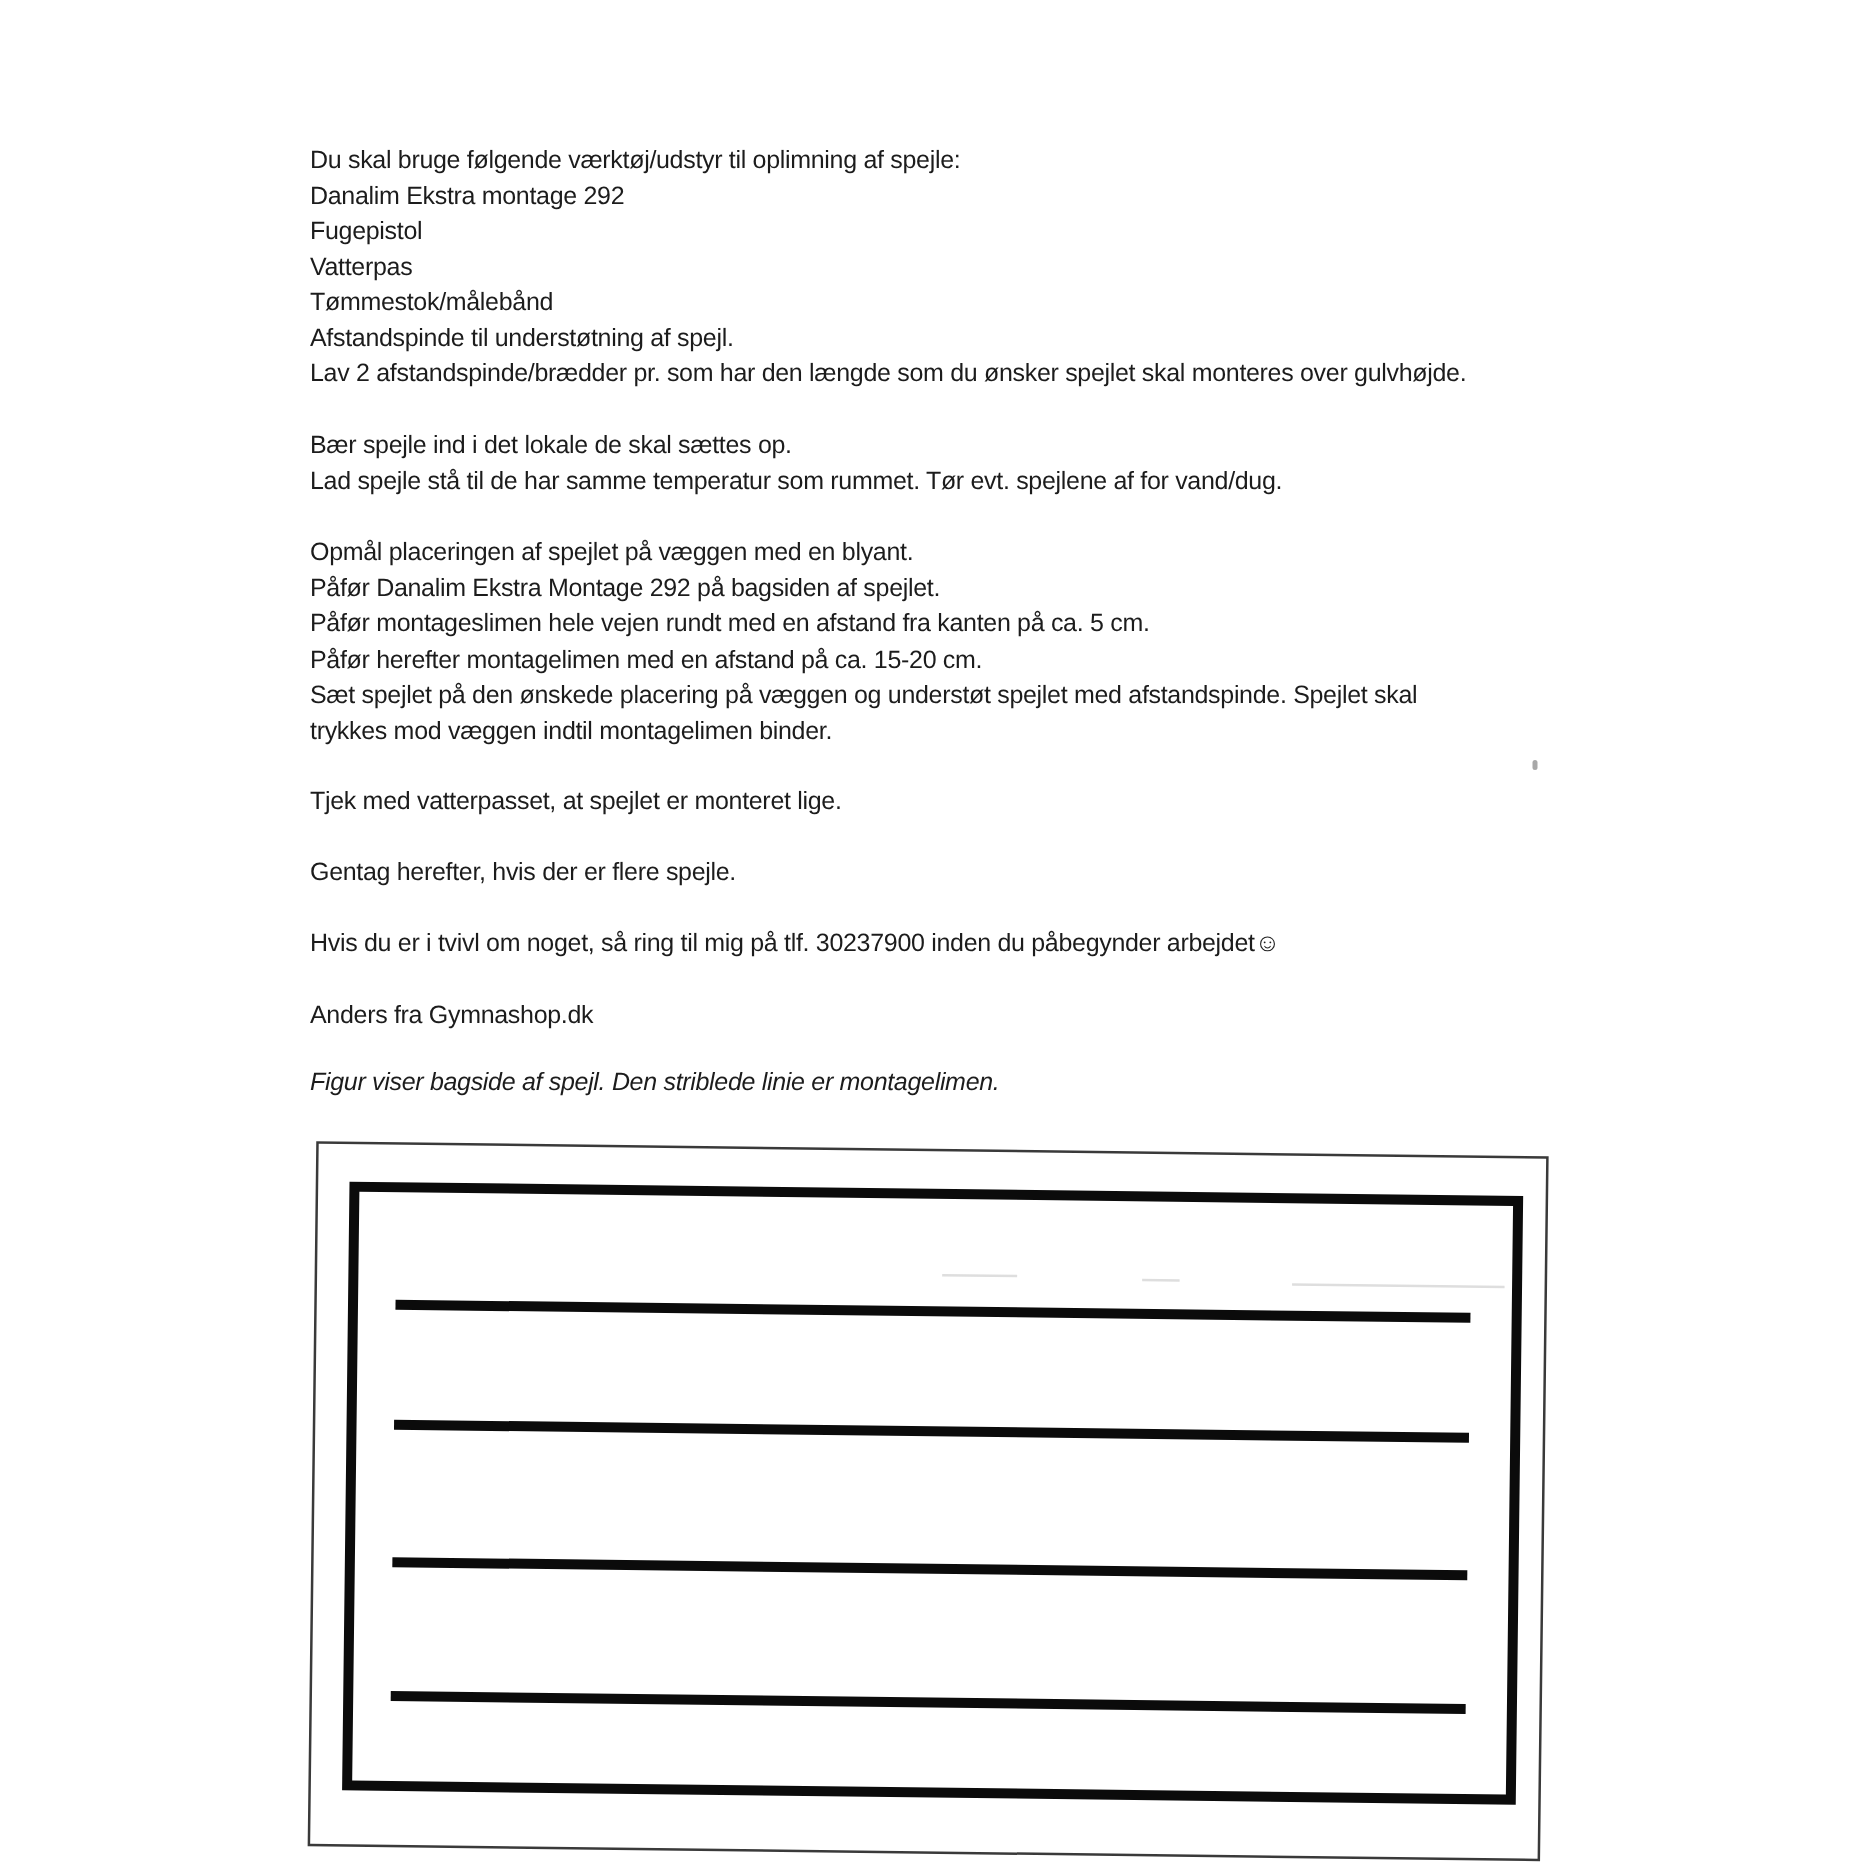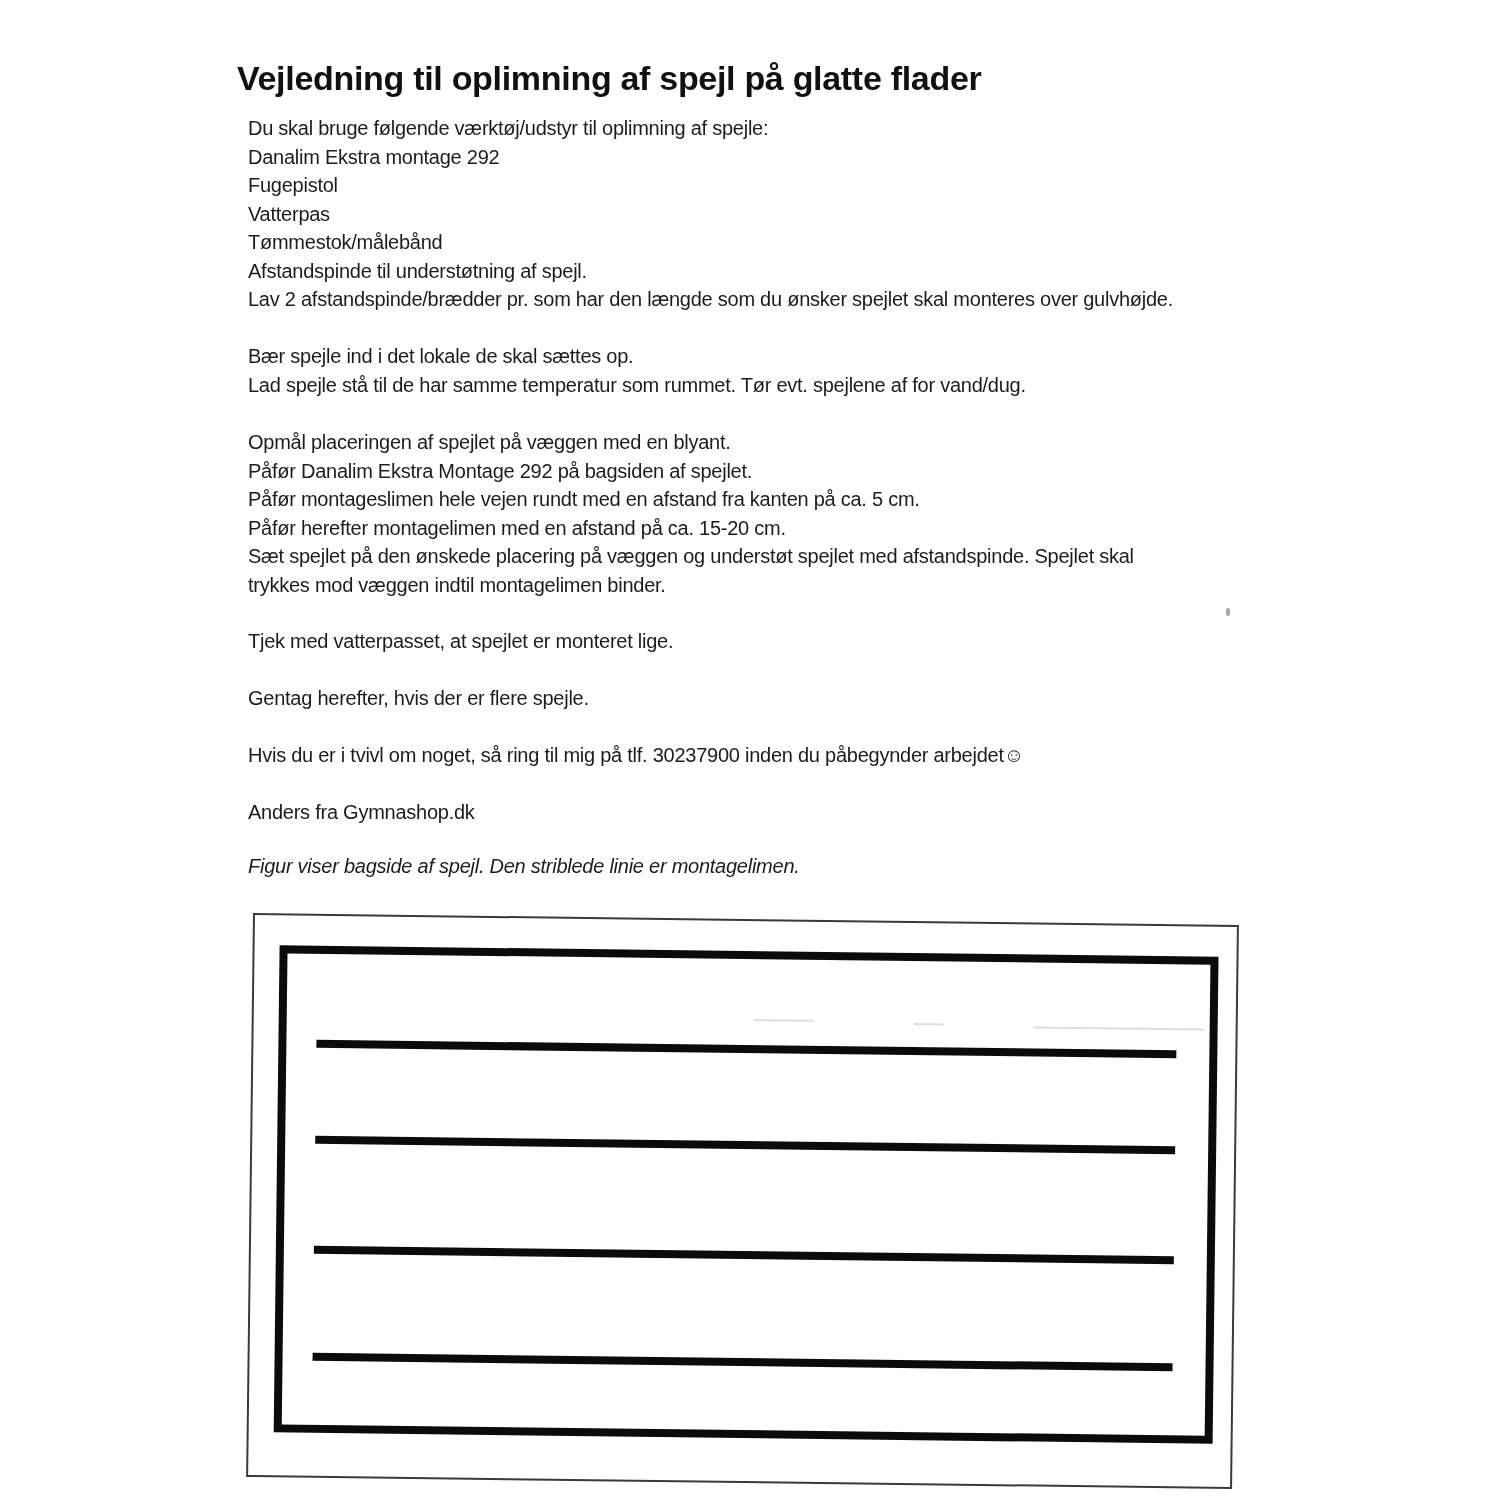--- a/index.html
+++ b/index.html
@@ -88,21 +88,20 @@
     height: 8px;
     background: #a8a8a8;
     border-radius: 2px;
   }
 </style>
 </head>
 <body>
 
 <div class="page">
 
-  <h1 class="doc-title">Vejledning til oplimning af spejl på glatte flader</h1>
 
   <div class="section" style="top:114px">
     <div class="tline">Du skal bruge følgende værktøj/udstyr til oplimning af spejle:</div>
     <div class="tline">Danalim Ekstra montage 292</div>
     <div class="tline">Fugepistol</div>
     <div class="tline">Vatterpas</div>
     <div class="tline">Tømmestok/målebånd</div>
     <div class="tline">Afstandspinde til understøtning af spejl.</div>
     <div class="tline">Lav 2 afstandspinde/brædder pr. som har den længde som du ønsker spejlet skal monteres over gulvhøjde.</div>
   </div>

